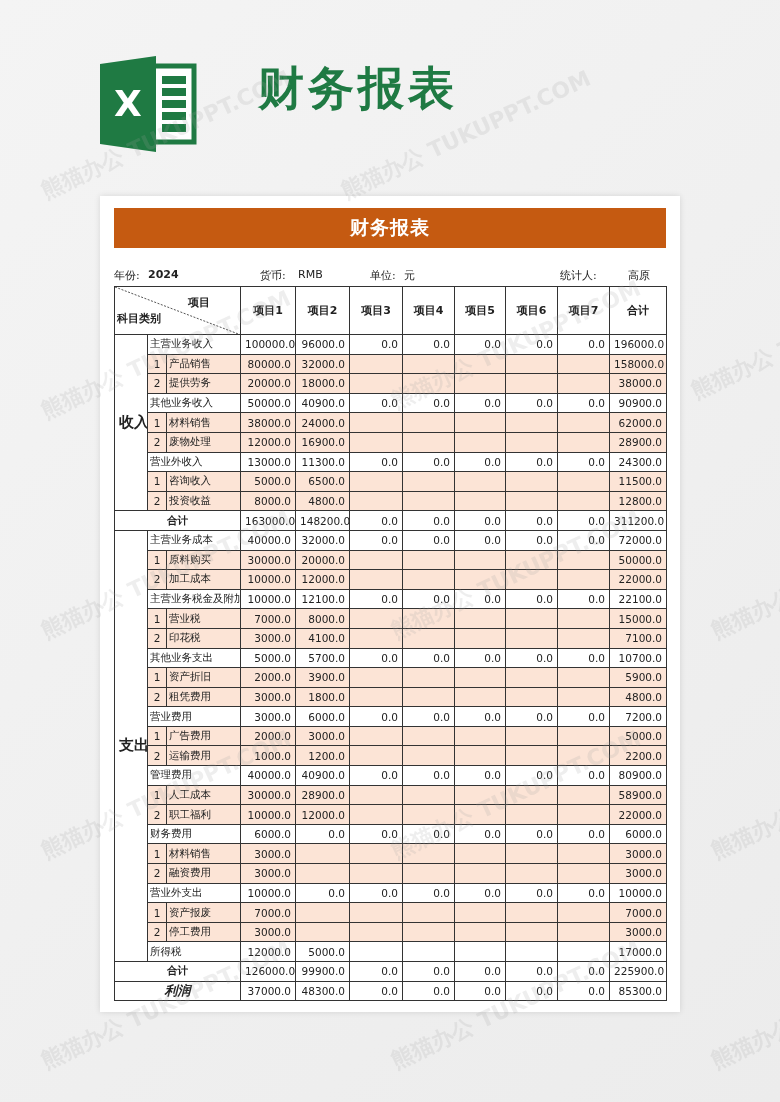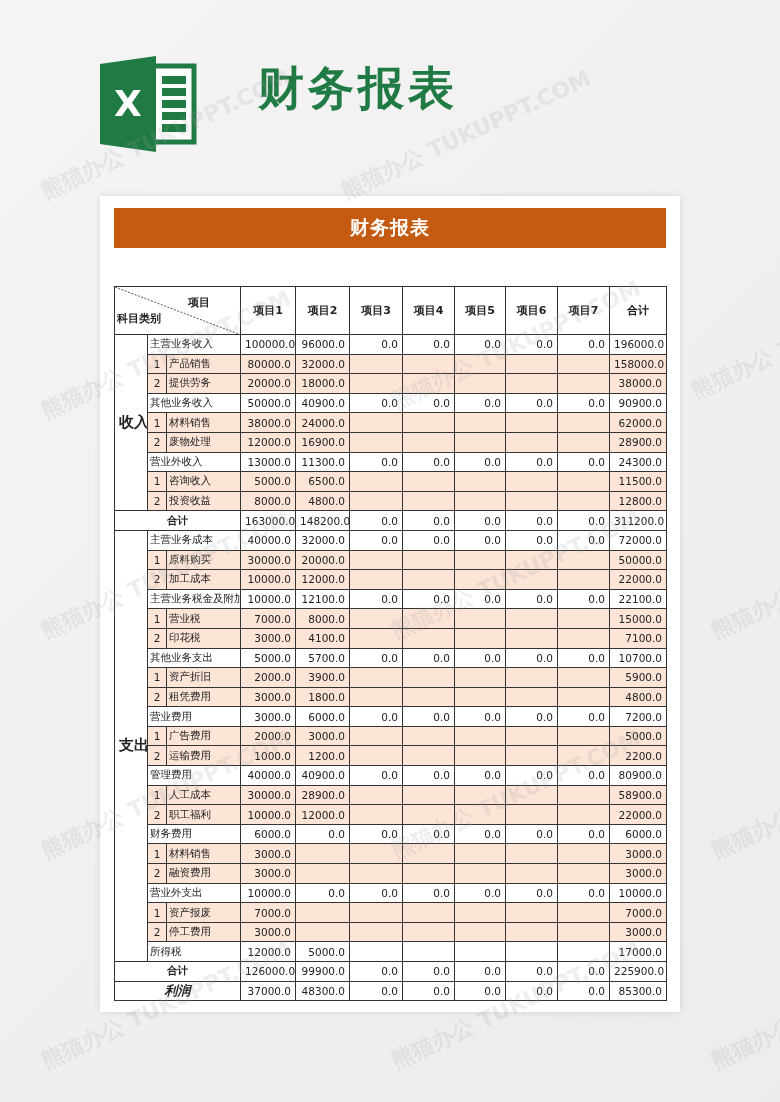--- a/index.html
+++ b/index.html
@@ -74,20 +74,30 @@
     </g>
     <polygon points="0,8 56,0 56,96 0,88" fill="#1f7a43"></polygon>
     <text x="28" y="60" fill="#ffffff" font-size="36" font-weight="bold" text-anchor="middle" font-family="DejaVu Sans, sans-serif">X</text>
   </svg>
   <div class="hero-title">财务报表</div>
 </div>
 
 <div class="paper">
   <div class="banner">财务报表</div>
 
+  <div class="info">
+    <span style="left:0">年份:</span>
+    <span class="bold" style="left:34px">2024</span>
+    <span style="left:146px">货币:</span>
+    <span style="left:184px">RMB</span>
+    <span style="left:256px">单位:</span>
+    <span style="left:290px">元</span>
+    <span style="left:446px">统计人:</span>
+    <span style="left:514px">高原</span>
+  </div>
 
   <table class="report">
     <colgroup>
       <col style="width:33px">
         <col style="width:19px">
         <col style="width:74px">
       <col style="width:55px">
         <col style="width:54px">
         <col style="width:53px">
       <col style="width:52px">

